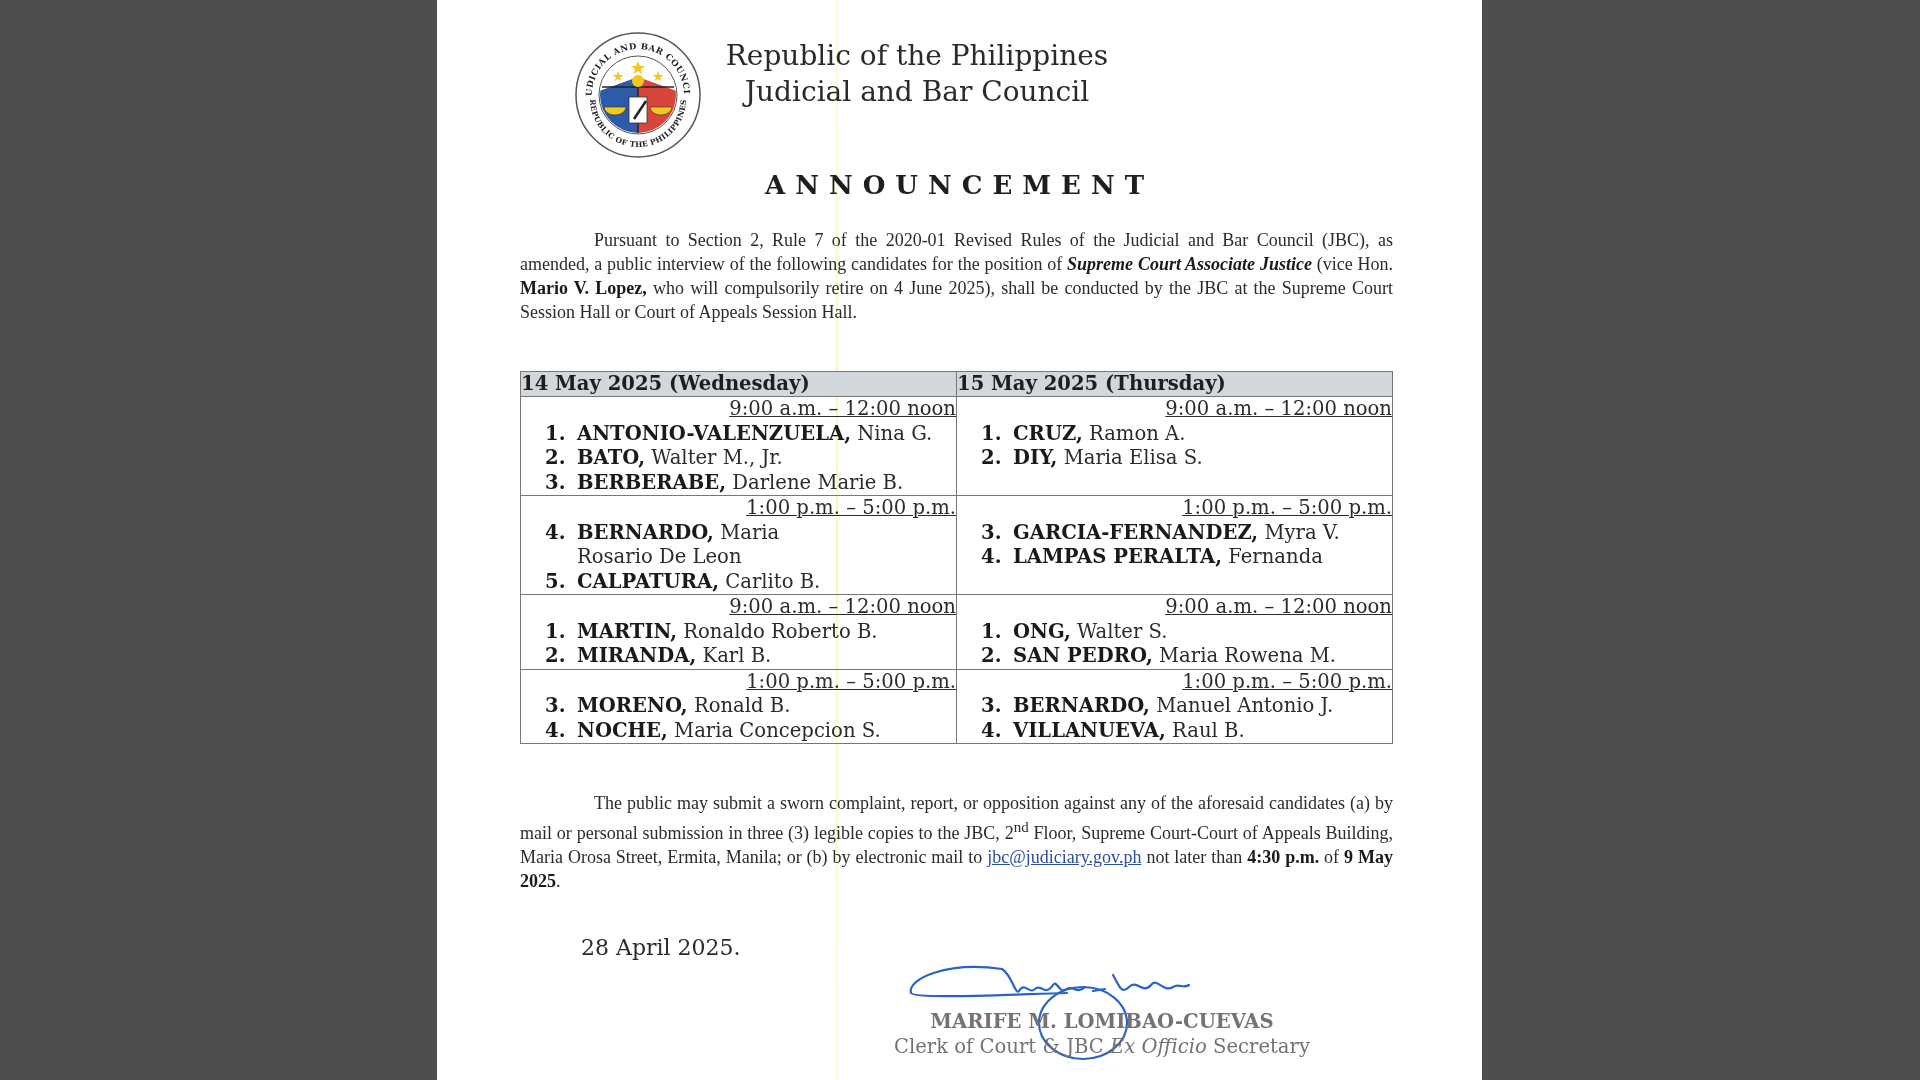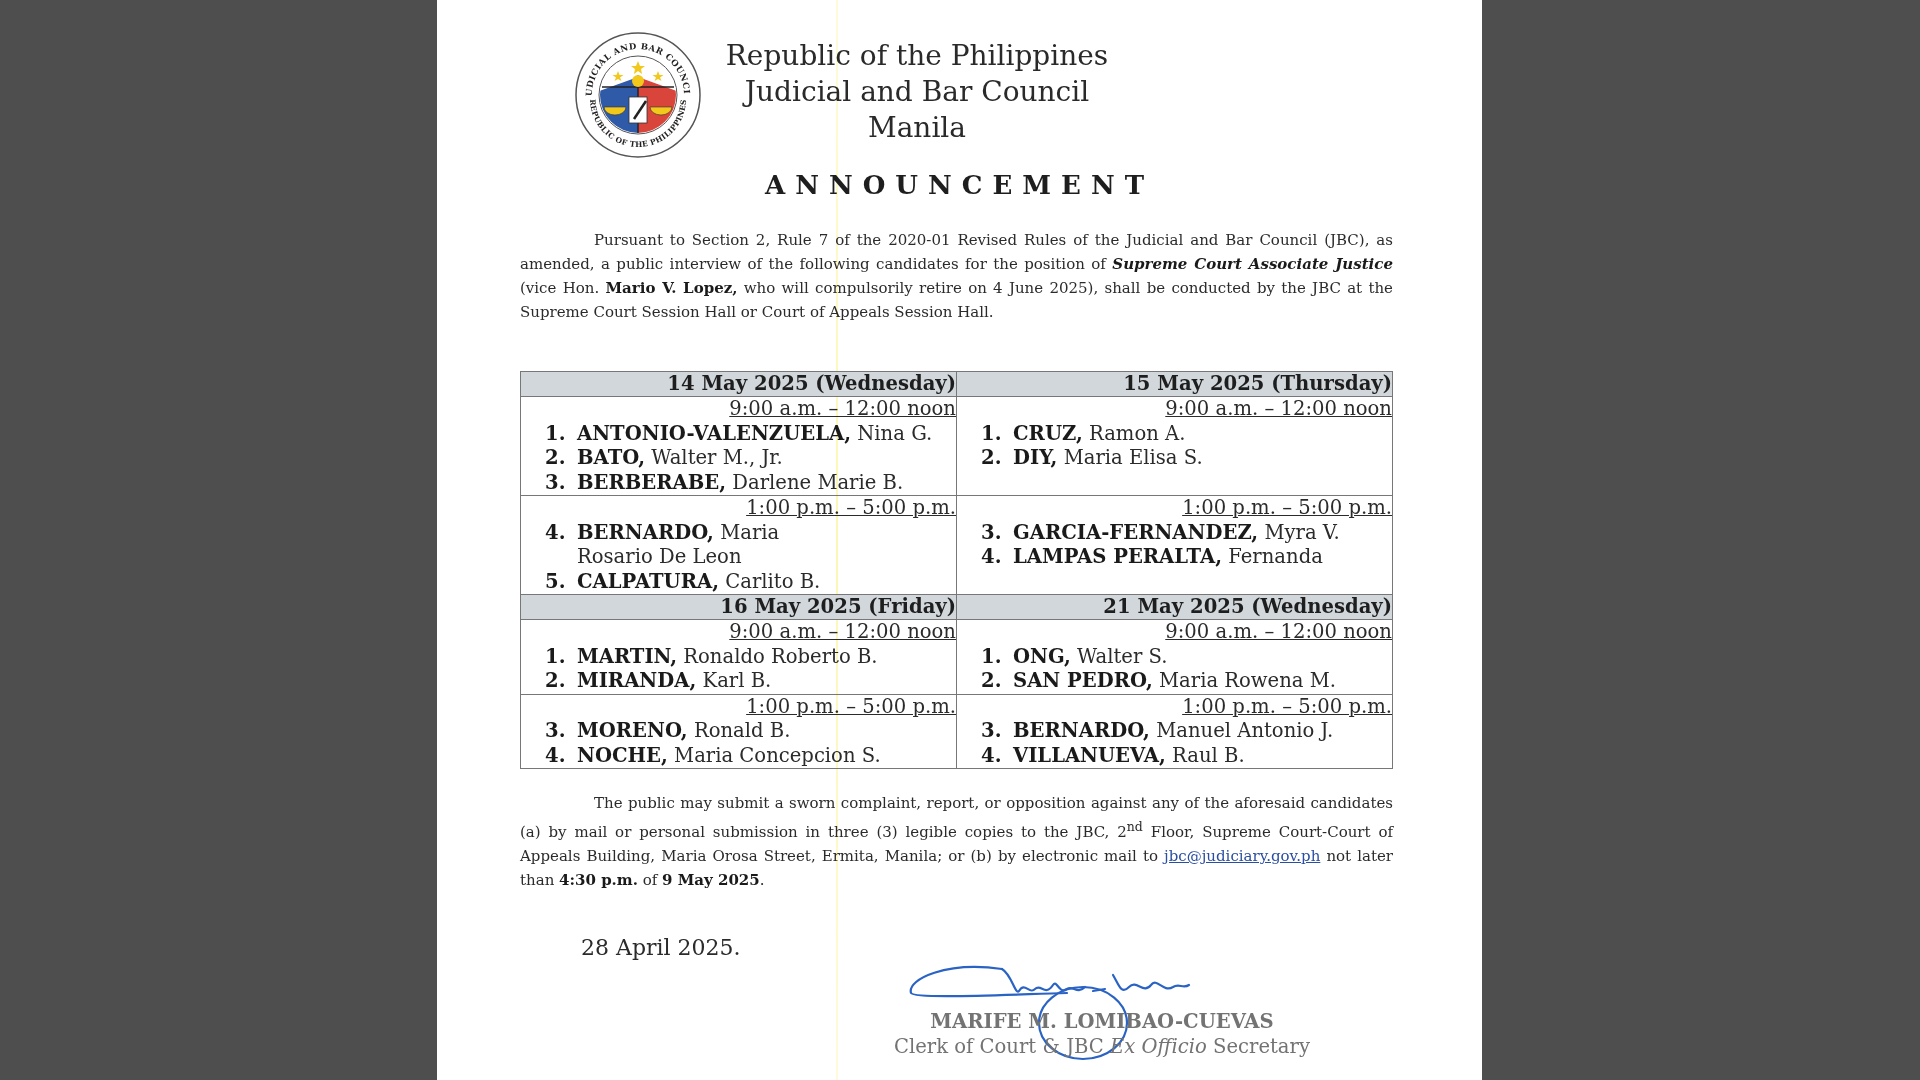--- a/index.html
+++ b/index.html
@@ -24,35 +24,36 @@
   .masthead {
     position: absolute; left: 260px; top: 38px; width: 440px;
     text-align: center; font-size: 28px; line-height: 36px; color: #2a2a2a;
   }
   .title {
     position: absolute; left: 0; right: 0; top: 170px; text-align: center;
     font-weight: bold; font-size: 26px; letter-spacing: 10px; color: #1e1e1e;
   }
   .para {
     position: absolute; left: 83px; width: 873px;
-    font-size: 15px; line-height: 24px; text-align: justify;
+    font-size: 18px; line-height: 24px; text-align: justify;
     color: #2b2b2b;
+    font-family: Liberation Serif, serif;
   }
   .para .indent { display: inline-block; width: 74px; }
   .p1 { top: 228px; }
   .p2 { top: 791px; }
   .para b { color: #1a1a1a; }
   .para a { color: #2a4ea0; text-decoration: underline; }
   .sched {
     position: absolute; left: 83px; top: 371px; width: 873px;
     border-collapse: collapse; font-size: 19.6px; line-height: 24.5px;
   }
   .sched td { border: 1.5px solid #777; vertical-align: top; padding: 0; width: 50%; }
   .sched td.hdr {
-    background: #d2d7db; text-align: right; font-weight: bold; height: 24px; line-height: 24px;
+    background: #d2d7db; text-align: left; font-weight: bold; height: 24px; line-height: 24px;
     color: #1e1e1e;
   }
   .slot { text-align: right; text-decoration: underline; color: #2b2b2b; }
   .cand { padding-left: 40px; text-indent: -32px; margin-left: 16px; color: #2b2b2b; }
   .cand .num { display: inline-block; width: 32px; text-indent: 0; font-weight: bold; color: #1a1a1a; }
   .cand .sur { font-weight: bold; color: #1a1a1a; }
   .date-line {
     position: absolute; left: 144px; top: 935px; font-size: 22px; color: #2b2b2b;
   }
   .signature-svg { position: absolute; left: 470px; top: 955px; width: 330px; height: 110px; }
@@ -98,21 +99,20 @@
       <textPath href="#arcTop" startOffset="50%" text-anchor="middle">JUDICIAL AND BAR COUNCIL</textPath>
     </text>
     <text font-family="DejaVu Serif, serif" font-size="7.5" font-weight="bold" fill="#222" letter-spacing="0.3">
       <textPath href="#arcBot" startOffset="50%" text-anchor="middle">REPUBLIC OF THE PHILIPPINES</textPath>
     </text>
   </svg>
 
   <div class="masthead">
     <div>Republic of the Philippines</div>
     <div>Judicial and Bar Council</div>
-    <div>Manila</div>
   </div>
 
   <div class="title">ANNOUNCEMENT</div>
 
   <div class="para p1"><span class="indent"></span><span>Pursuant to Section 2, Rule 7 of the 2020-01 Revised Rules of the Judicial and Bar Council (JBC), as amended, a public interview of the following candidates for the position of </span><b><i>Supreme Court Associate Justice</i></b><span> (vice Hon. </span><b>Mario V. Lopez,</b><span> who will compulsorily retire on 4 June 2025), shall be conducted by the JBC at the Supreme Court Session Hall or Court of Appeals Session Hall.</span></div>
 
   <table class="sched">
     <tbody>
         <tr>
       <td class="hdr">14 May 2025 (Wednesday)</td>
@@ -135,24 +135,20 @@
       <td>
         <div class="slot">1:00 p.m. – 5:00 p.m.</div>
         <div class="cand" style="padding-right:150px"><span class="num">4.</span><span class="sur">BERNARDO,</span> <span>Maria Rosario De Leon</span></div>
         <div class="cand"><span class="num">5.</span><span class="sur">CALPATURA,</span> <span>Carlito B.</span></div>
       </td>
       <td>
         <div class="slot">1:00 p.m. – 5:00 p.m.</div>
         <div class="cand"><span class="num">3.</span><span class="sur">GARCIA-FERNANDEZ,</span> <span>Myra V.</span></div>
         <div class="cand"><span class="num">4.</span><span class="sur">LAMPAS PERALTA,</span> <span>Fernanda</span></div>
       </td>
-    </tr>
-    <tr>
-      <td class="hdr">16 May 2025 (Friday)</td>
-      <td class="hdr">21 May 2025 (Wednesday)</td>
     </tr>
     <tr>
       <td>
         <div class="slot">9:00 a.m. – 12:00 noon</div>
         <div class="cand"><span class="num">1.</span><span class="sur">MARTIN,</span> <span>Ronaldo Roberto B.</span></div>
         <div class="cand"><span class="num">2.</span><span class="sur">MIRANDA,</span> <span>Karl B.</span></div>
       </td>
       <td>
         <div class="slot">9:00 a.m. – 12:00 noon</div>
         <div class="cand"><span class="num">1.</span><span class="sur">ONG,</span> <span>Walter S.</span></div>

